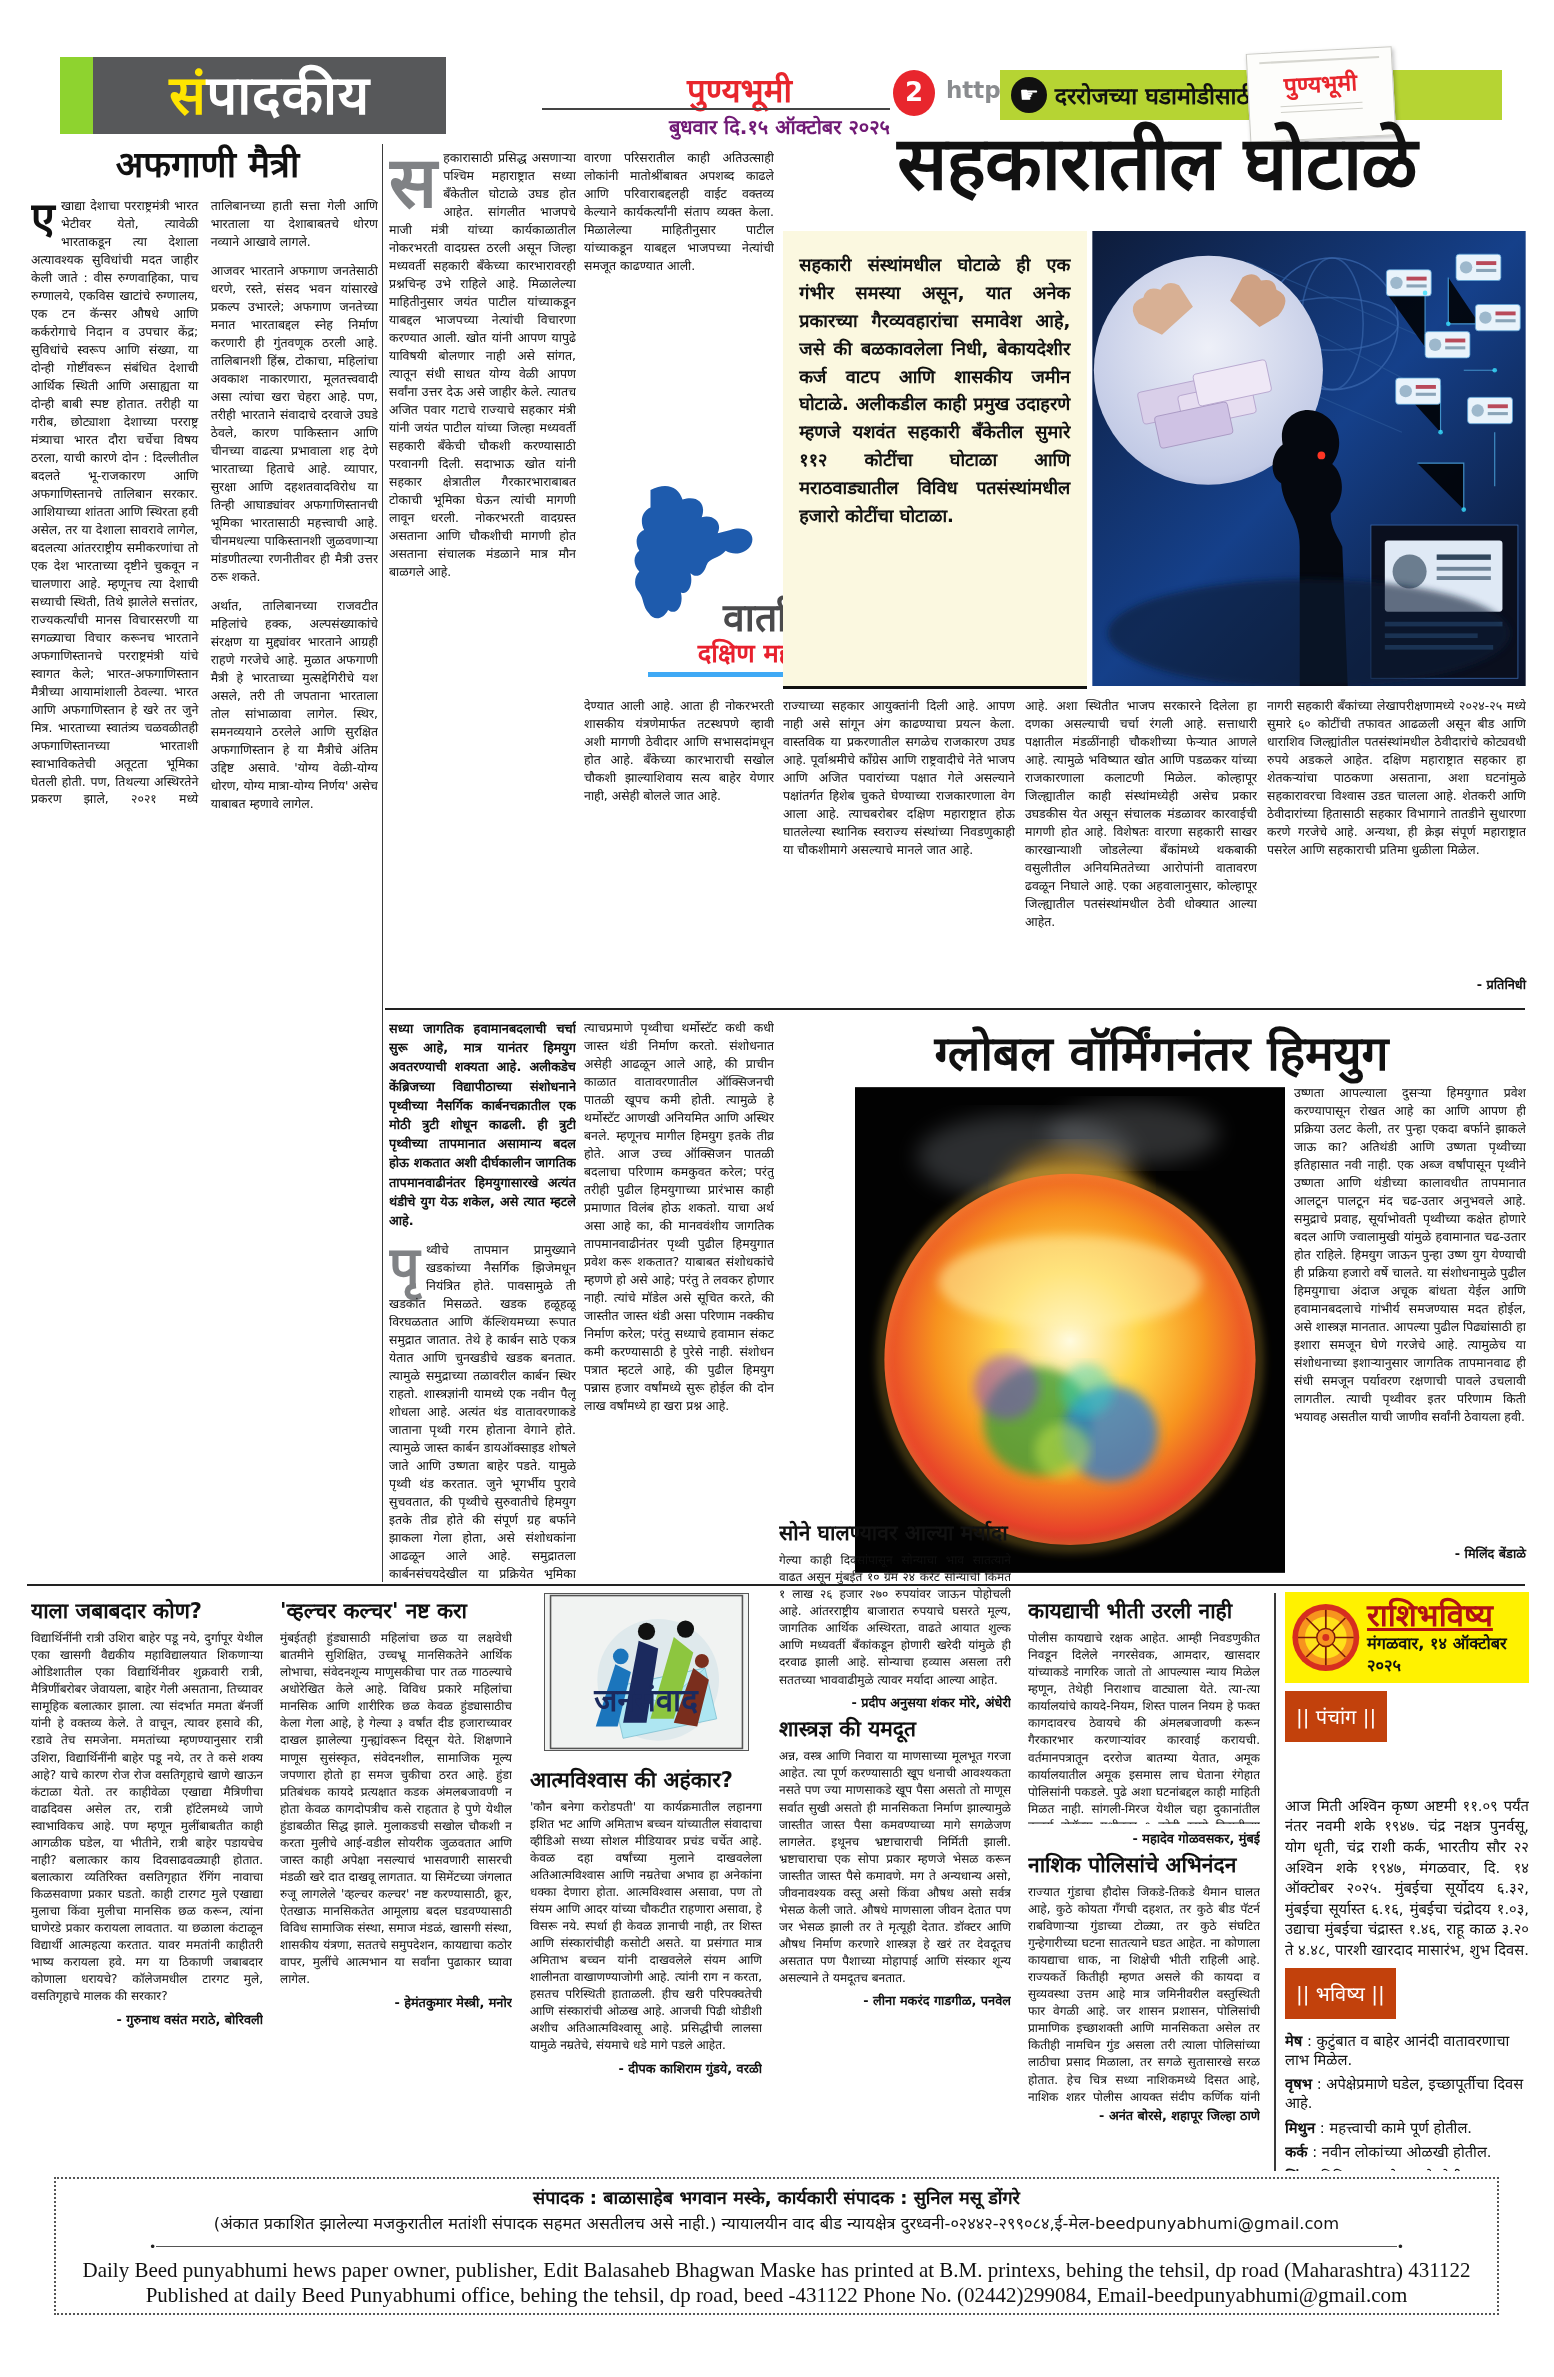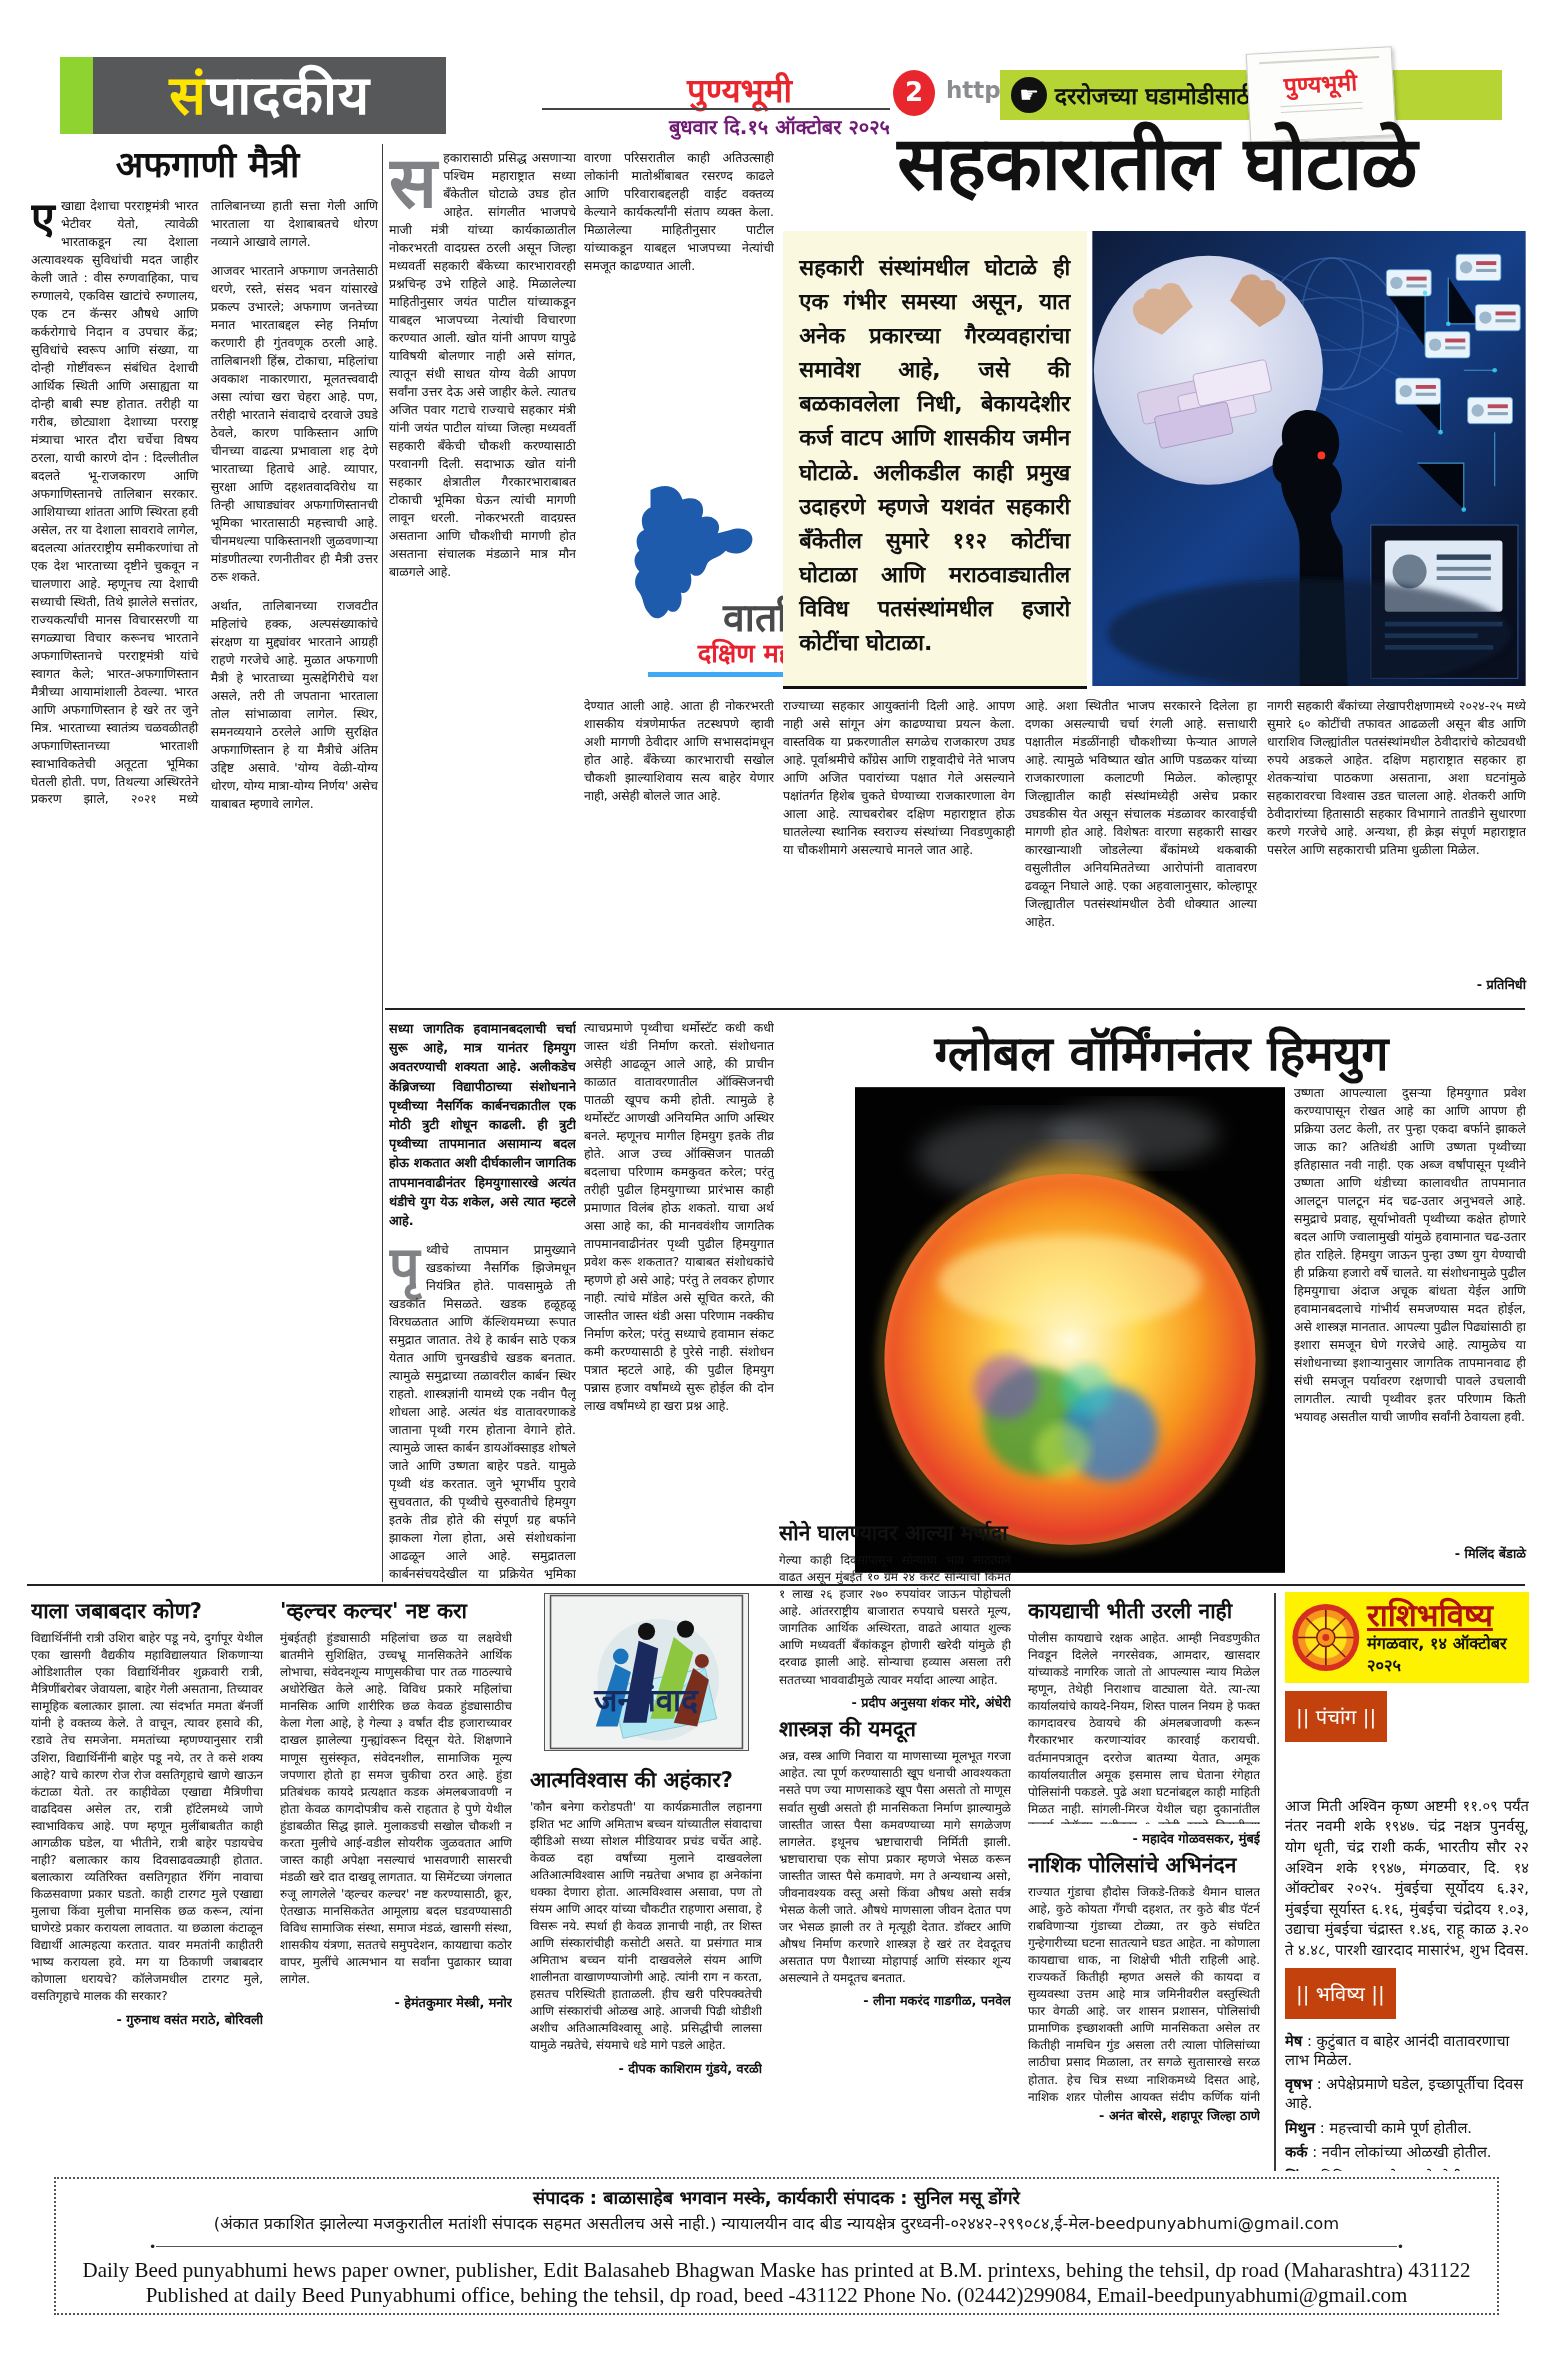--- a/index.html
+++ b/index.html
@@ -35,21 +35,21 @@
   .dc-black{font-size:43px;color:#111;}
   .dc-gray{font-size:71px;color:#808285;}
   .dc-gray2{font-size:54px;color:#808285;}
   .ed-title{left:45px;top:139px;width:325px;text-align:center;font-size:36px;font-weight:bold;}
   .ed-body{left:31px;top:197px;width:347px;height:1381px;column-count:2;column-gap:12.4px;}
   .ed-body p{margin:0 0 11px 0;}
   
   .scam-headline{left:786px;top:125px;width:742px;text-align:center;font-size:74px;font-weight:bold;
                  line-height:1.05;letter-spacing:-0.8px;}
   .introbox{left:783px;top:231px;width:271px;height:415px;background:#fbf8e0;border-bottom:3.9px solid #111;
-            padding:20px 16.3px;font-size:22px;font-weight:bold;line-height:1.55;text-align:justify;}
+            padding:20px 16.3px;font-size:18px;font-weight:bold;line-height:1.55;text-align:justify;}
   .scamimg{left:1092px;top:231px;width:434px;height:455px;}
   .mapfeat{left:582px;top:482px;width:252px;height:206px;}
   .mapfeat svg{position:absolute;left:15.5px;top:0;}
   .vp-label{position:absolute;right:3.1px;top:107px;font-size:39px;font-weight:bold;color:#4a4a4c;}
   .vp-region{position:absolute;right:3.1px;top:153px;font-size:25.5px;font-weight:bold;color:#e8212e;}
   .vp-under{position:absolute;right:0;top:190px;width:186px;height:5.4px;background:#3fa9f5;}
   .byline{font-weight:bold;text-align:right;font-size:12.8px;margin-top:4.6px;}
   
   .ice-headline{left:844px;top:1019px;width:635px;text-align:center;font-size:48px;font-weight:bold;}
   .ice-lead{font-weight:bold;font-size:12.8px;line-height:1.5;text-align:justify;margin-bottom:11px;}
@@ -110,21 +110,21 @@
   </div>
 
   <div class="abs vrule" style="left:382px;top:144px;height:1438px;"></div>
 
   <div class="abs scam-headline">सहकारातील घोटाळे</div>
 
   <div class="abs bodytxt" style="left:389px;top:149px;width:187px;height:858px;">
     <span class="dropcap dc-gray">स</span><span>हकारासाठी प्रसिद्ध असणाऱ्या पश्चिम महाराष्ट्रात सध्या बँकेतील घोटाळे उघड होत आहेत. सांगलीत भाजपचे माजी मंत्री यांच्या कार्यकाळातील नोकरभरती वादग्रस्त ठरली असून जिल्हा मध्यवर्ती सहकारी बँकेच्या कारभारावरही प्रश्नचिन्ह उभे राहिले आहे. मिळालेल्या माहितीनुसार जयंत पाटील यांच्याकडून याबद्दल भाजपच्या नेत्यांची विचारणा करण्यात आली. खोत यांनी आपण यापुढे याविषयी बोलणार नाही असे सांगत, त्यातून संधी साधत योग्य वेळी आपण सर्वांना उत्तर देऊ असे जाहीर केले. त्यातच अजित पवार गटाचे राज्याचे सहकार मंत्री यांनी जयंत पाटील यांच्या जिल्हा मध्यवर्ती सहकारी बँकेची चौकशी करण्यासाठी परवानगी दिली. सदाभाऊ खोत यांनी सहकार क्षेत्रातील गैरकारभाराबाबत टोकाची भूमिका घेऊन त्यांची मागणी लावून धरली. नोकरभरती वादग्रस्त असताना आणि चौकशीची मागणी होत असताना संचालक मंडळाने मात्र मौन बाळगले आहे.</span>
   </div>
 
-  <div class="abs bodytxt" style="left:584px;top:149px;width:190px;height:331px;">वारणा परिसरातील काही अतिउत्साही लोकांनी मातोश्रींबाबत रसरण्द काढले आणि परिवाराबद्दलही वाईट वक्तव्य केल्याने कार्यकर्त्यांनी संताप व्यक्त केला. मिळालेल्या माहितीनुसार पाटील यांच्याकडून याबद्दल भाजपच्या नेत्यांची समजूत काढण्यात आली.</div>
+  <div class="abs bodytxt" style="left:584px;top:149px;width:190px;height:331px;">वारणा परिसरातील काही अतिउत्साही लोकांनी मातोश्रींबाबत अपशब्द काढले आणि परिवाराबद्दलही वाईट वक्तव्य केल्याने कार्यकर्त्यांनी संताप व्यक्त केला. मिळालेल्या माहितीनुसार पाटील यांच्याकडून याबद्दल भाजपच्या नेत्यांची समजूत काढण्यात आली.</div>
 
   <div class="abs mapfeat">
     <svg width="169" height="144" viewBox="0 0 200 180">
       <path fill="#1e5bad" d="M60,10 C80,0 95,6 100,22 C120,16 130,28 124,44 C140,40 150,52 144,64 L160,60 C178,54 192,64 186,78 C180,90 164,92 154,86 C146,96 134,94 130,104 C126,118 116,120 110,114 C114,130 106,142 98,138 C102,154 92,168 82,160 C76,172 64,174 58,164 C50,156 52,146 46,138 C38,130 40,118 46,112 C38,104 38,92 46,86 C40,76 42,64 52,60 C46,48 50,36 60,32 Z"></path>
     </svg>
     <div class="vp-label">वार्तापत्र</div>
     <div class="vp-region">दक्षिण महाराष्ट्र</div>
     <div class="vp-under"></div>
   </div>
 

